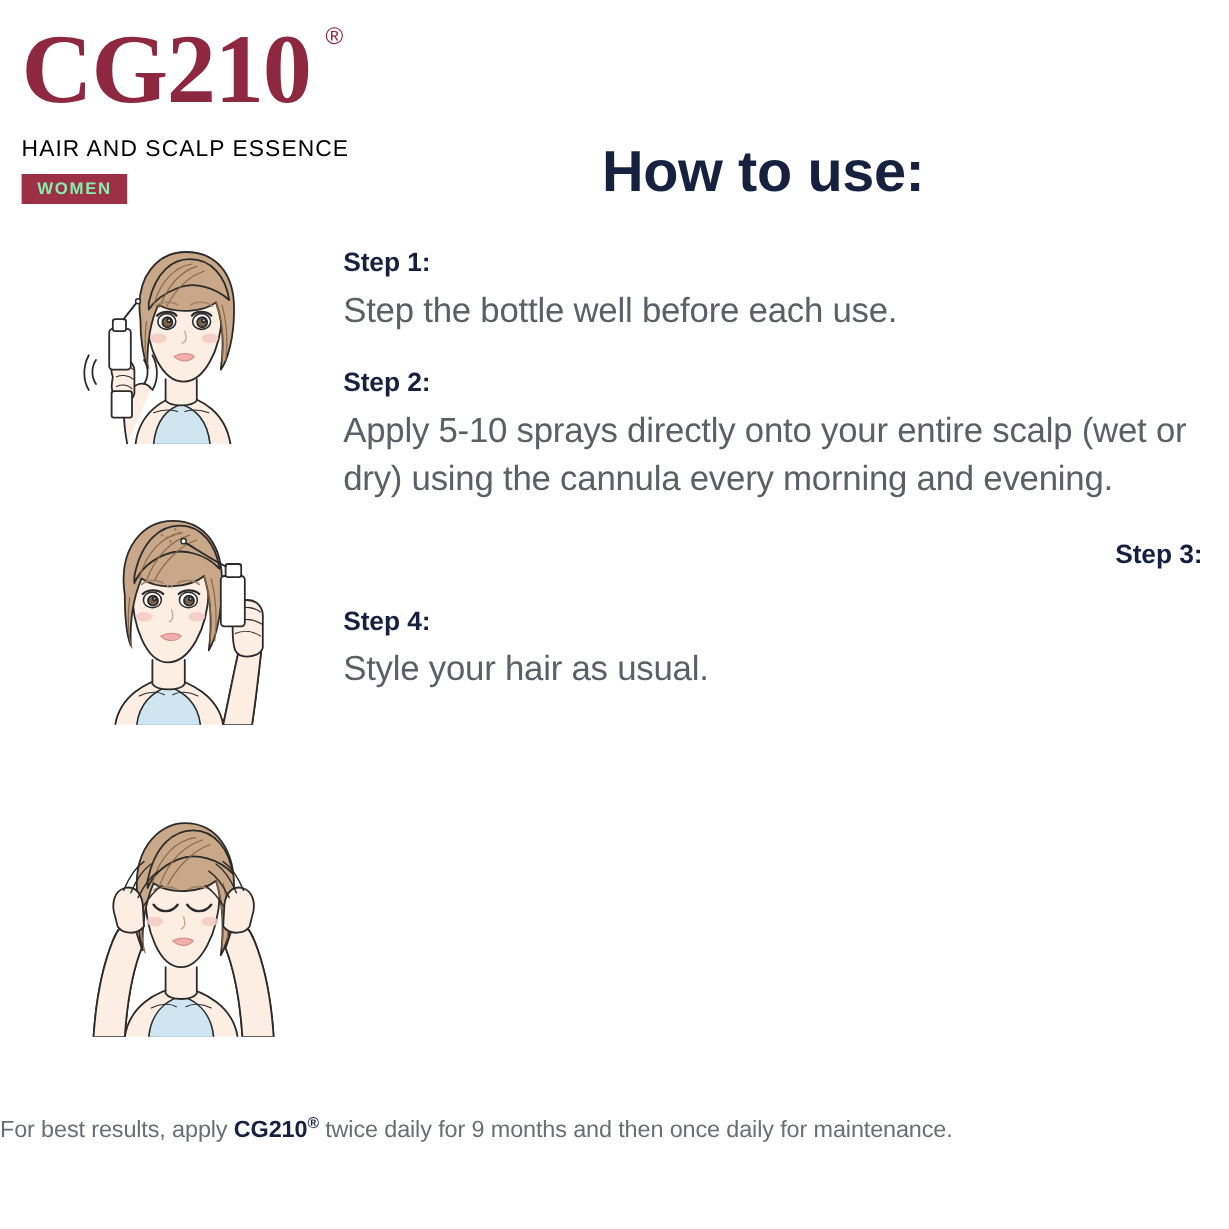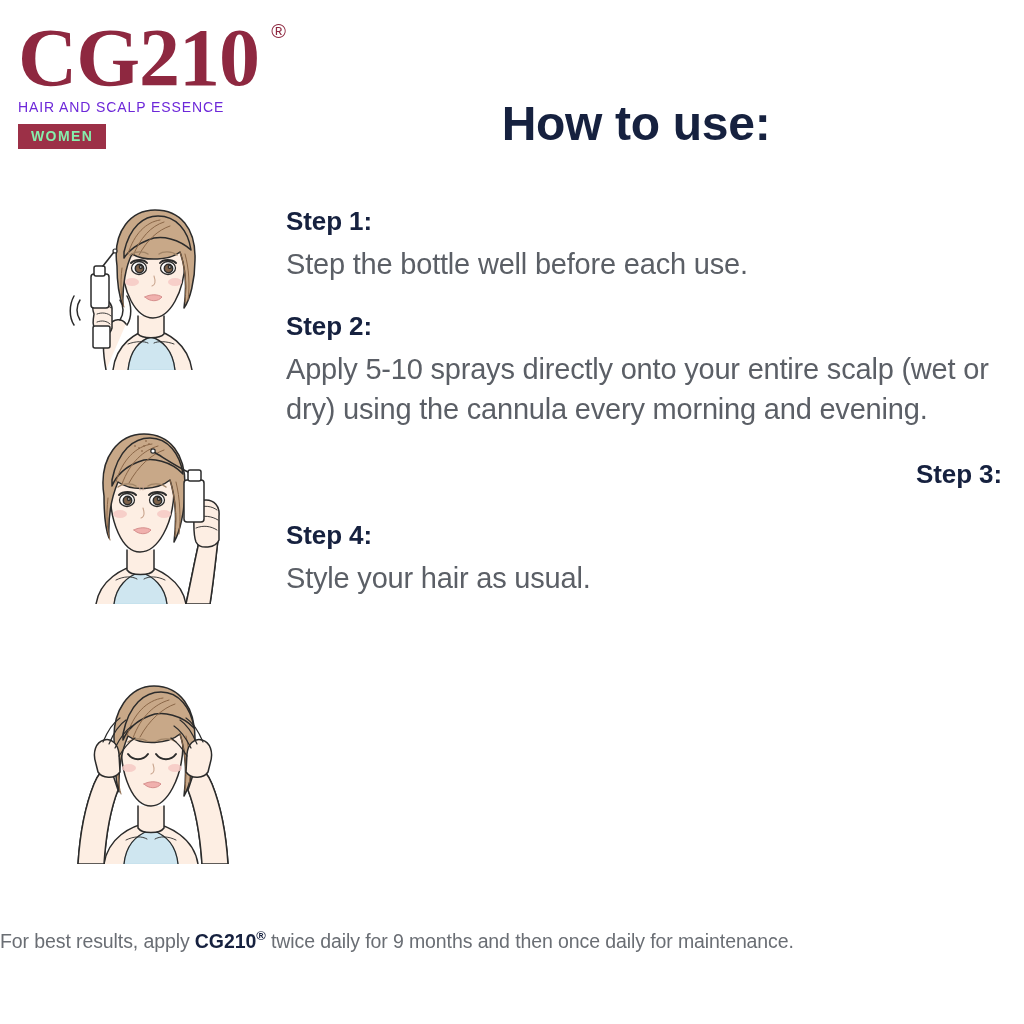--- a/index.html
+++ b/index.html
@@ -26,53 +26,53 @@
   }
   .brand-reg {
     position:absolute;
     right:0; top:4px;
     font-size:20px;
     font-family:"Liberation Sans", sans-serif;
     font-weight:400;
     color:#8e2840;
   }
   .brand-tagline {
-    margin-top:1px;
-    font-size:14px;
+    margin-top:16px;
+    font-size:19px;
     letter-spacing:0.9px;
-    color:#6d28d9;
+    color:#000000;
     white-space:nowrap;
   }
   .brand-badge {
     margin-top:9px;
     display:inline-block;
     background:#9c3047;
     color:#86efac;
     font-size:14px;
     font-weight:700;
     letter-spacing:1.4px;
     padding:4px 13px 5px 13px;
   }
 
   
   .title {
     position:absolute;
-    left:286px; top:96px; width:700px;
+    left:286px; top:116px; width:700px;
     text-align:center;
     font-size:48px;
     font-weight:700;
     color:#16213f;
     letter-spacing:-0.3px;
   }
 
   
   .steps { position:absolute; left:286px; top:206px; width:716px; }
   .step { margin-bottom:27px; }
   .step-head {
-    font-size:26px;
+    font-size:22px;
     font-weight:700;
     color:#16213f;
     margin-bottom:7px;
     letter-spacing:-0.1px;
   }
   .step-body {
     font-size:29px;
     line-height:1.38;
     color:#5b5f66;
     font-weight:400;

